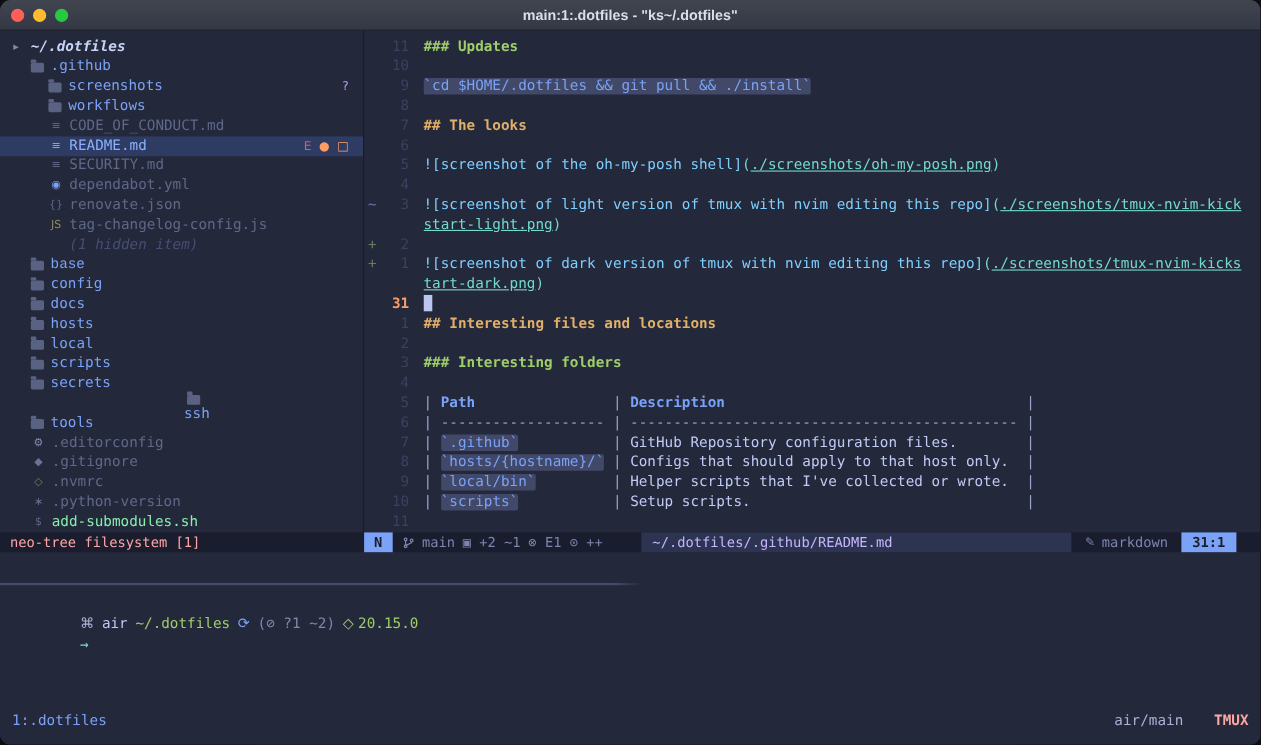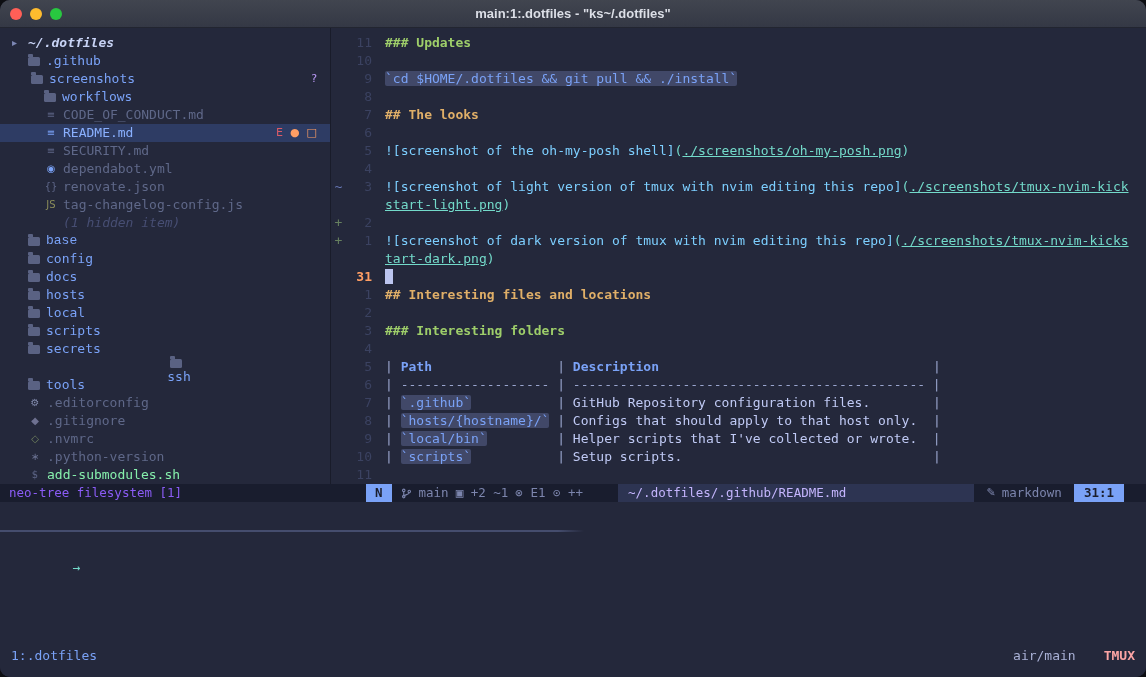--- a/index.html
+++ b/index.html
@@ -47,21 +47,21 @@
   .s-h3{color:#9ece6a;font-weight:bold;}
   .s-code{background:#414868;color:#7aa2f7;border-radius:2px;}
   .s-link{color:#7dcfff;}
   .s-url{color:#73daca;}
   .s-urlu{color:#73daca;text-decoration:underline;}
   .s-pipe{color:#9aa5ce;}
   .s-th{color:#7aa2f7;font-weight:bold;}
   .s-desc{color:#c0caf5;}
   
   .statusrow{height:18px;flex:none;display:flex;background:#191d2e;font-size:12.5px;line-height:18px;}
-  .nt-status{width:366px;flex:none;color:#8b5cf6;padding-left:9px;box-sizing:border-box;}
+  .nt-status{width:331px;flex:none;color:#fca5a5;padding-left:9px;box-sizing:border-box;}
   .lualine{flex:1;display:flex;}
   .seg-mode{background:#7aa2f7;color:#1b1e2d;font-weight:bold;padding:0 9px;}
   .seg-git{color:#7c85ad;padding:0 9px;display:flex;align-items:center;gap:7px;white-space:pre;}
   .branch-svg{width:11px;height:11px;flex:none;}
   .seg-path{flex:1;background:#2d3452;color:#c4b5fd;padding:0 10px;margin-left:26px;white-space:pre;overflow:hidden;}
   .seg-ft{color:#7c85ad;padding:0 12px;display:flex;align-items:center;gap:6px;}
   .ft-ic{font-family:"DejaVu Sans",sans-serif;font-size:11px;}
   .seg-pos{background:#7aa2f7;color:#1b1e2d;font-weight:bold;padding:0 10px;}
   .seg-end{width:22px;flex:none;}
   
@@ -99,21 +99,21 @@
     <div class="title">main:1:.dotfiles - "ks~/.dotfiles"</div>
   </div>
 
   <div class="content">
 
     <div class="top">
       <div class="neotree">
         <div>
             <div class="tree-row style-root" style="padding-left: 12px;"><span class="arrow">▸</span><span class="tree-label">~/.dotfiles</span></div>
             <div class="tree-row style-dir" style="padding-left: 28px;"><span class="ficon"></span><span class="tree-label">.github</span></div>
-            <div class="tree-row style-dir" style="padding-left: 31px;"><span class="ficon"></span><span class="tree-label">screenshots</span><span class="extras"><span class="badge" style="color: rgb(187, 154, 247);">?</span></span></div>
+            <div class="tree-row style-dir" style="padding-left: 44px;"><span class="ficon"></span><span class="tree-label">screenshots</span><span class="extras"><span class="badge" style="color: rgb(187, 154, 247);">?</span></span></div>
             <div class="tree-row style-dir" style="padding-left: 44px;"><span class="ficon"></span><span class="tree-label">workflows</span></div>
             <div class="tree-row style-dim" style="padding-left: 44px;"><span class="gicon">≡</span><span class="tree-label">CODE_OF_CONDUCT.md</span></div>
             <div class="tree-row style-file selected" style="padding-left: 44px;"><span class="gicon" style="color: rgb(122, 162, 247);">≡</span><span class="tree-label">README.md</span><span class="extras"><span class="badge" style="color: rgb(219, 91, 103);">E</span><span class="badge" style="color: rgb(255, 158, 100);">●</span><span class="badge" style="color: rgb(255, 158, 100);">□</span></span></div>
             <div class="tree-row style-dim" style="padding-left: 44px;"><span class="gicon">≡</span><span class="tree-label">SECURITY.md</span></div>
             <div class="tree-row style-dim" style="padding-left: 44px;"><span class="gicon" style="color: rgb(122, 162, 247);">◉</span><span class="tree-label">dependabot.yml</span></div>
             <div class="tree-row style-dim" style="padding-left: 44px;"><span class="gicon">{}</span><span class="tree-label">renovate.json</span></div>
             <div class="tree-row style-dim" style="padding-left: 44px;"><span class="gicon" style="color: rgb(139, 141, 90);">JS</span><span class="tree-label">tag-changelog-config.js</span></div>
             <div class="tree-row style-hidden" style="padding-left: 44px;"><span class="gicon"></span><span class="tree-label">(1 hidden item)</span></div>
             <div class="tree-row style-dir" style="padding-left: 28px; font-family: Liberation Mono, monospace;"><span class="ficon"></span><span class="tree-label">base</span></div>
             <div class="tree-row style-dir" style="padding-left: 28px;"><span class="ficon"></span><span class="tree-label">config</span></div>
@@ -185,20 +185,23 @@
         <div class="seg-pos">31:1</div>
         <div class="seg-end"></div>
       </div>
     </div>
 
     <div class="cmdline"></div>
     <div class="pane-split"></div>
 
     <div class="shell">
       <div class="sh-line">
+        <span class="sh-apple">⌘</span><span class="sh-host">air</span><span class="sh-path">~/.dotfiles</span><span class="sh-sync">⟳</span><span class="sh-git">(⊘ ?1 ~2)</span><span class="sh-node-ic">◇</span><span class="sh-node">20.15.0</span>
+      </div>
+      <div class="sh-line">
         <span class="sh-prompt">→</span>
       </div>
     </div>
 
     <div class="tmux-bar">
       <span class="tb-left">1:.dotfiles</span>
       <span class="tb-spacer"></span>
       <span class="tb-host">air/main</span>
       <span class="tb-badge">TMUX</span>
     </div>

